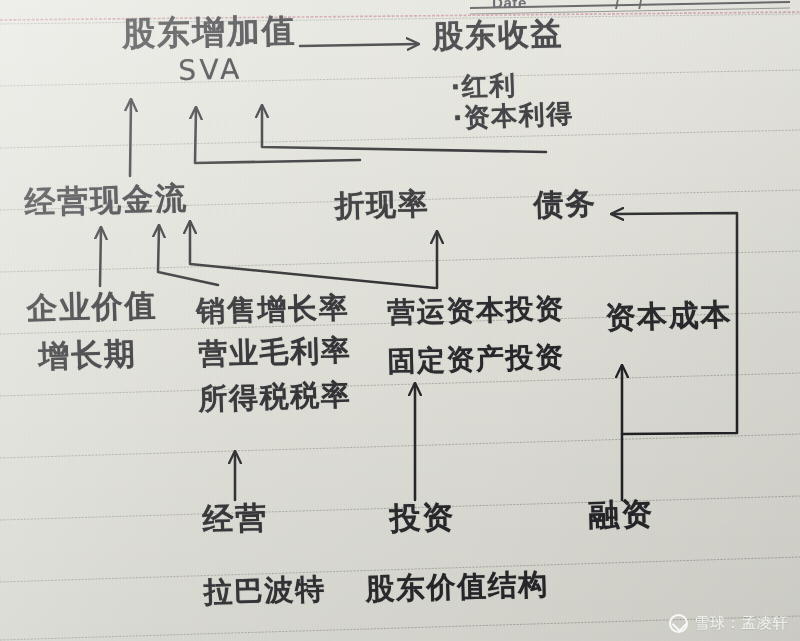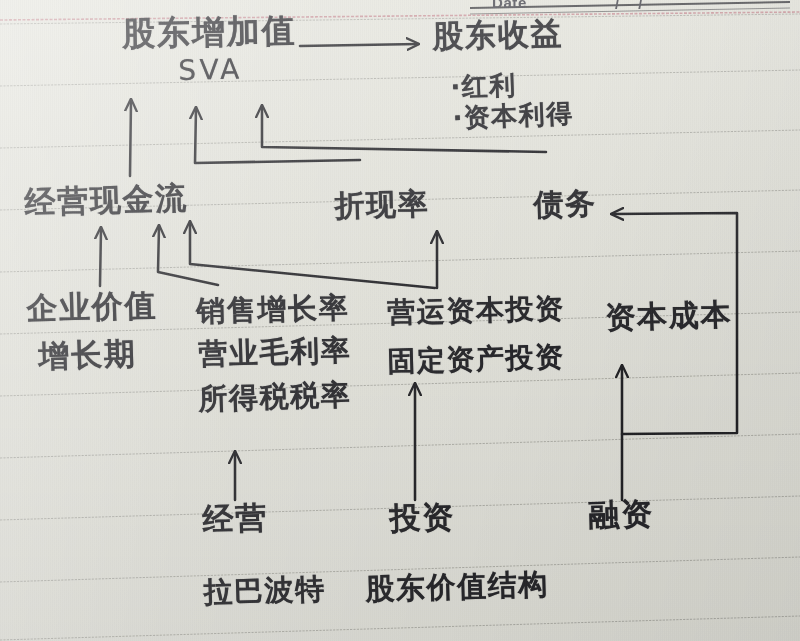--- a/index.html
+++ b/index.html
@@ -171,14 +171,18 @@
   <div class="hw" style="left:202px; top:503px; font-size:31px; transform: rotate(-1.6deg);">经营</div>
   <div class="hw" style="left:389px; top:502px; font-size:31px; transform: rotate(-1.5deg);">投资</div>
   <div class="hw" style="left:588px; top:499px; font-size:31px; transform: rotate(-1.6deg);">融资</div>
 
   <div class="hw" style="left:203px; top:577px; font-size:29px; transform: rotate(-1.6deg);">拉巴波特</div>
   <div class="hw" style="left:365px; top:574px; font-size:29px; transform: rotate(-1.6deg);">股东价值结构</div>
 
   <div id="paper-grain"></div>
   <div id="paper-texture"></div>
 
+  <div id="watermark">
+    <span class="wm-logo"></span>
+    <span>雪球：孟凌轩</span>
+  </div>
 
 </div>
 
 </body></html>

